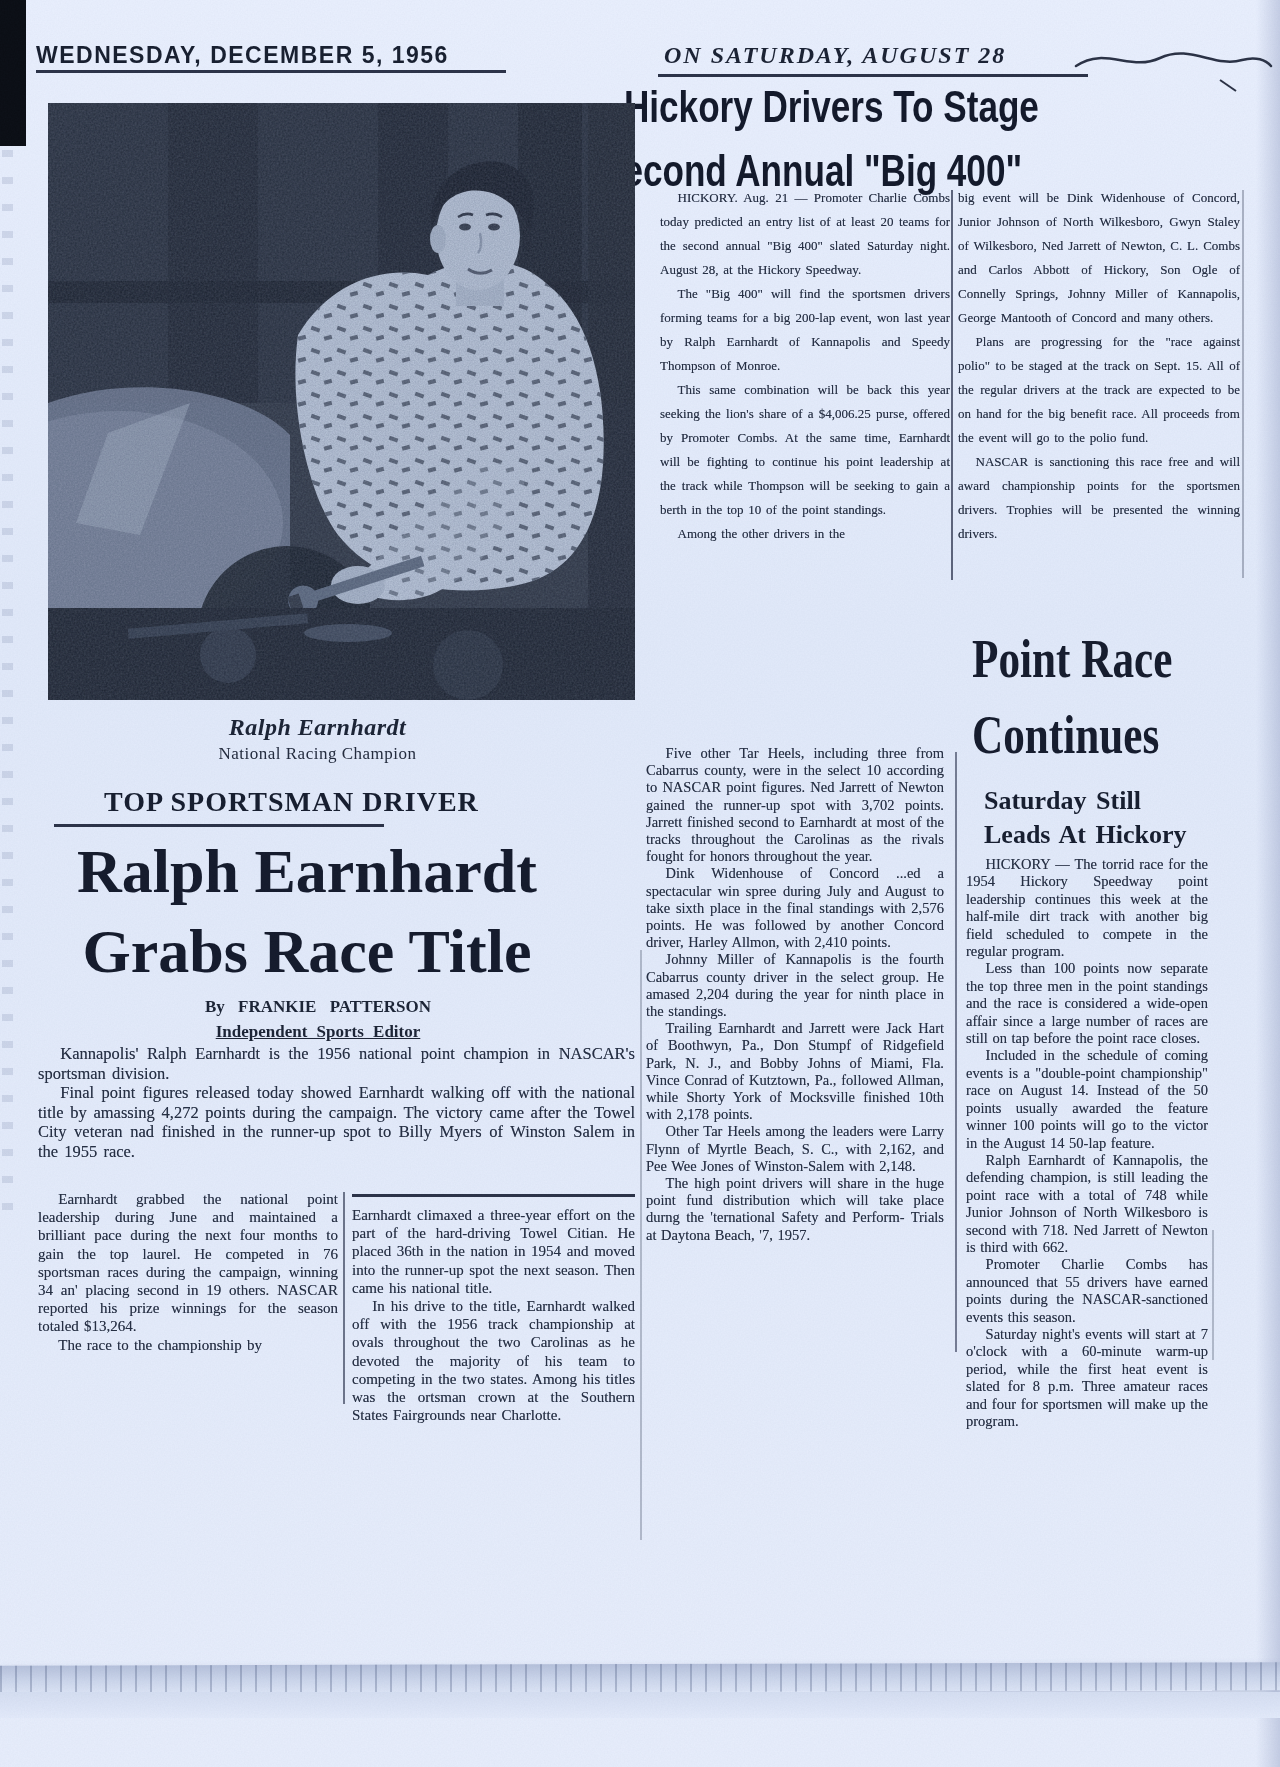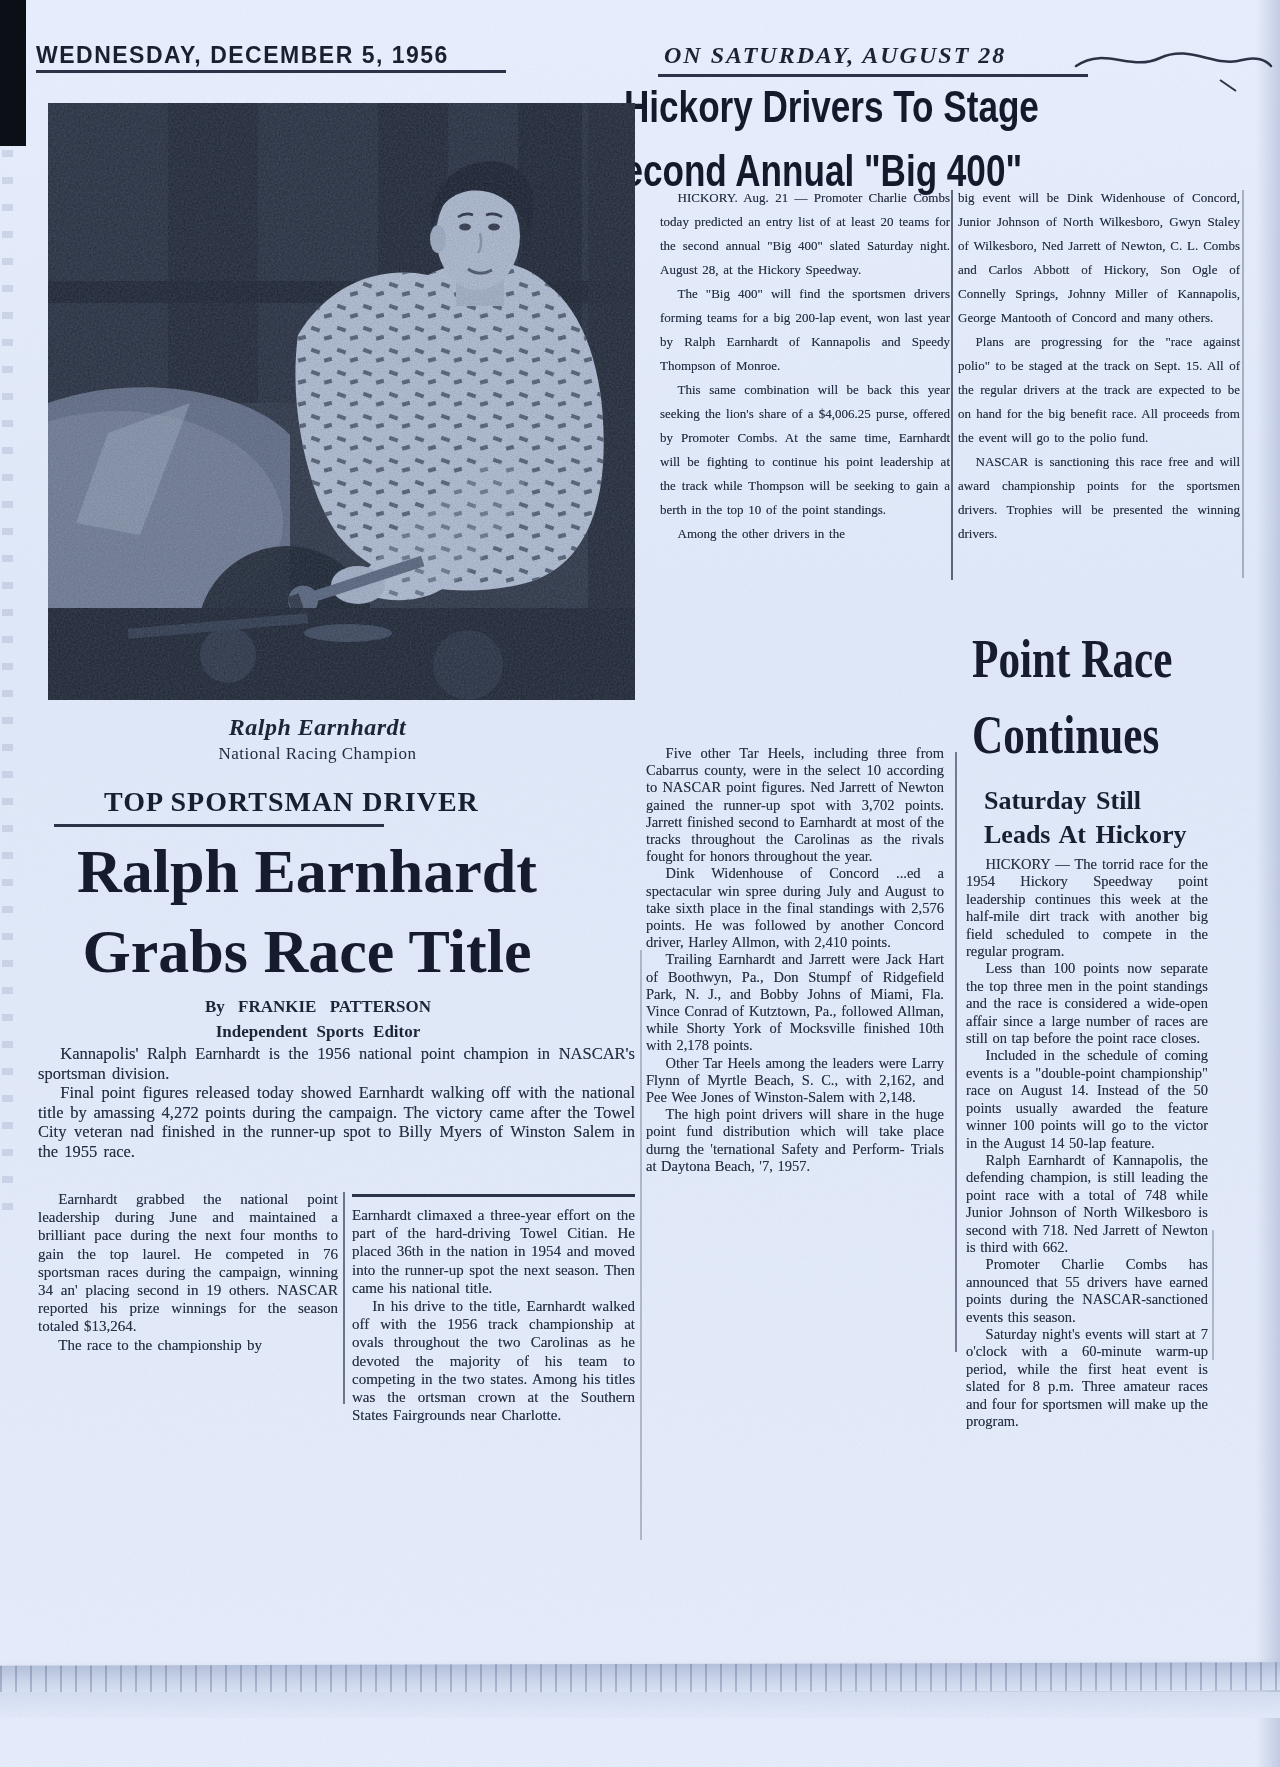--- a/index.html
+++ b/index.html
@@ -156,21 +156,21 @@
   <div class="abs center caption-name" style="left:90px;top:714px;width:455px;">Ralph Earnhardt</div>
   <div class="abs center caption-title" style="left:90px;top:744px;width:455px;">National Racing Champion</div>
 
   <div class="abs tsd" style="left:56px;top:786px;margin-left:48px;">TOP SPORTSMAN DRIVER</div>
   <div class="abs hrule" style="left:54px;top:824px;width:330px;height:3px;"></div>
 
   <div class="abs center bigserif" style="left:28px;top:840px;width:558px;">Ralph Earnhardt</div>
   <div class="abs center bigserif" style="left:28px;top:920px;width:558px;">Grabs Race Title</div>
 
   <div class="abs center byline1" style="left:38px;top:997px;width:560px;">By FRANKIE PATTERSON</div>
-  <div class="abs center byline2" style="left:38px;top:1022px;width:560px;">Independent Sports Editor</div>
+  <div class="abs center byline2" style="left:38px;top:1022px;width:560px;text-decoration:underline;">Independent Sports Editor</div>
 
   <div class="abs col intro" style="left:38px;top:1044px;width:597px;">
       <p>Kannapolis' Ralph Earnhardt is the 1956 national point champion in NASCAR's sportsman division.</p>
       <p>Final point figures released today showed Earnhardt walking off with the national title by amassing 4,272 points during the campaign. The victory came after the Towel City veteran nad finished in the runner-up spot to Billy Myers of Winston Salem in the 1955 race.</p>
     </div>
 
   <div class="abs col mcol" style="left:38px;top:1190px;width:300px;">
       <p>Earnhardt grabbed the national point leadership during June and maintained a brilliant pace during the next four months to gain the top laurel. He competed in 76 sportsman races during the campaign, winning 34 an' placing second in 19 others. NASCAR reported his prize winnings for the season totaled $13,264.</p>
       <p>The race to the championship by</p>
     </div>
@@ -178,20 +178,21 @@
   <div class="abs hrule" style="left:352px;top:1194px;width:283px;height:2.5px;"></div>
   <div class="abs col mcol noindent" style="left:352px;top:1206px;width:283px;">
       <p>Earnhardt climaxed a three-year effort on the part of the hard-driving Towel Citian. He placed 36th in the nation in 1954 and moved into the runner-up spot the next season. Then came his national title.</p>
       <p>In his drive to the title, Earnhardt walked off with the 1956 track championship at ovals throughout the two Carolinas as he devoted the majority of his team to competing in the two states. Among his titles was the ortsman crown at the Southern States Fairgrounds near Charlotte.</p>
     </div>
 
   <div class="abs vrule" style="left:640px;top:950px;height:590px;opacity:.3;"></div>
   <div class="abs col midcol" style="left:646px;top:745px;width:298px;">
       <p>Five other Tar Heels, including three from Cabarrus county, were in the select 10 according to NASCAR point figures. Ned Jarrett of Newton gained the runner-up spot with 3,702 points. Jarrett finished second to Earnhardt at most of the tracks throughout the Carolinas as the rivals fought for honors throughout the year.</p>
       <p>Dink Widenhouse of Concord ...ed a spectacular win spree during July and August to take sixth place in the final standings with 2,576 points. He was followed by another Concord driver, Harley Allmon, with 2,410 points.</p>
+      <p>Johnny Miller of Kannapolis is the fourth Cabarrus county driver in the select group. He amased 2,204 during the year for ninth place in the standings.</p>
       <p>Trailing Earnhardt and Jarrett were Jack Hart of Boothwyn, Pa., Don Stumpf of Ridgefield Park, N. J., and Bobby Johns of Miami, Fla. Vince Conrad of Kutztown, Pa., followed Allman, while Shorty York of Mocksville finished 10th with 2,178 points.</p>
       <p>Other Tar Heels among the leaders were Larry Flynn of Myrtle Beach, S. C., with 2,162, and Pee Wee Jones of Winston-Salem with 2,148.</p>
       <p>The high point drivers will share in the huge point fund distribution which will take place durng the 'ternational Safety and Perform- Trials at Daytona Beach, '7, 1957.</p>
     </div>
   <div class="abs vrule" style="left:955px;top:752px;height:600px;opacity:.65;"></div>
 
   <div class="abs prhead" style="left:972px;top:708px;">
     <span class="condensed80">Continues</span>
   </div>
   <div class="abs prhead" style="left:972px;top:632px;">

